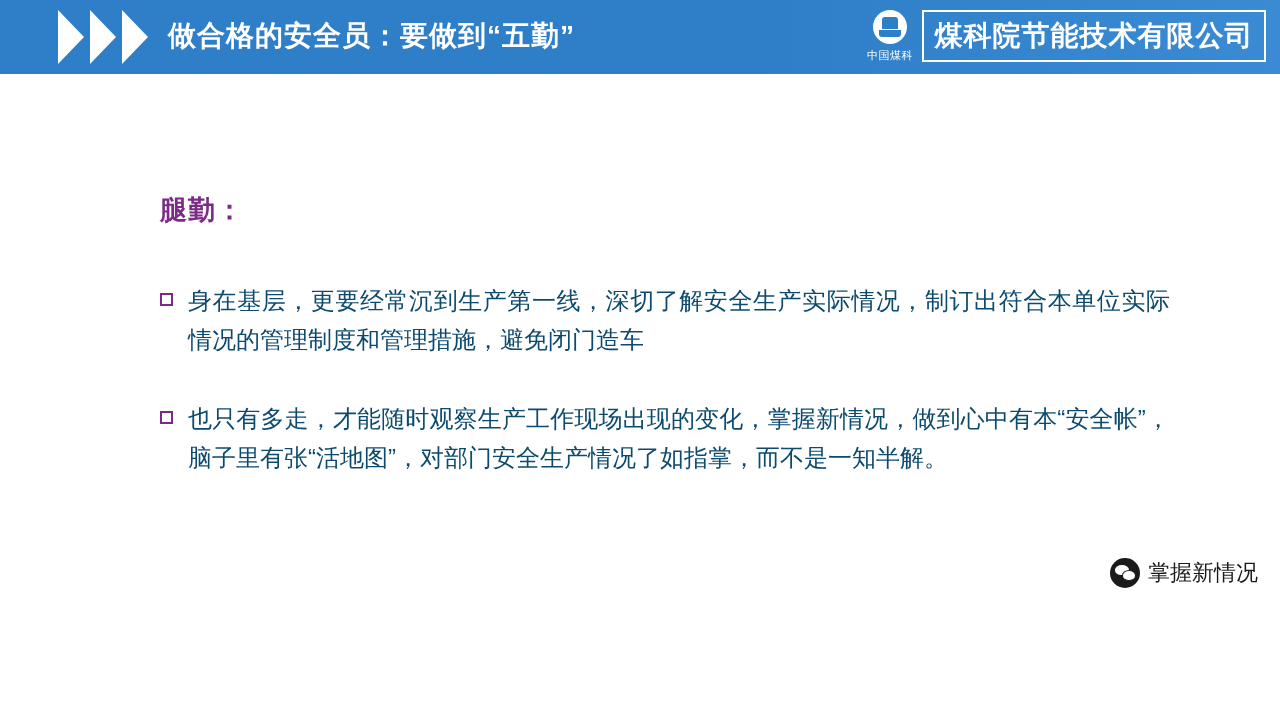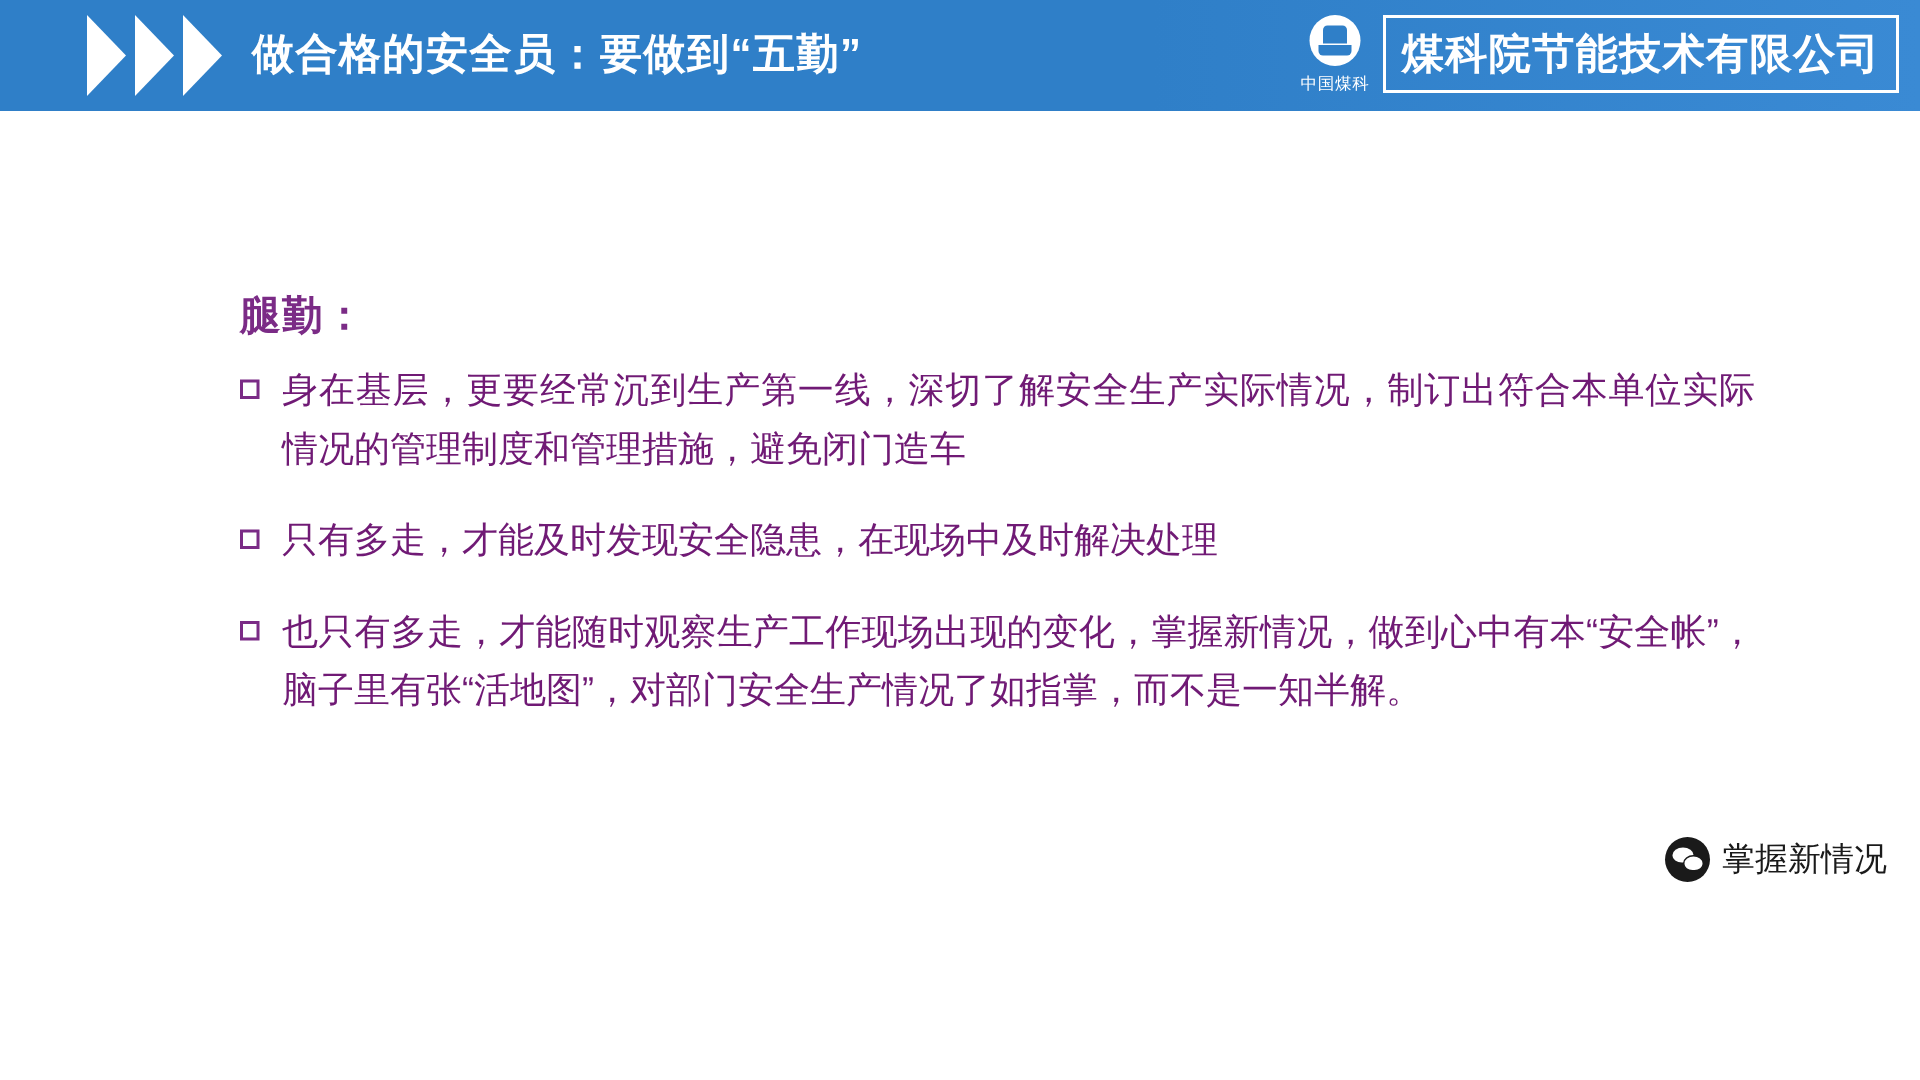--- a/index.html
+++ b/index.html
@@ -145,24 +145,25 @@
   .bullets {
     position: absolute;
     left: 160px;
     top: 168px;
     width: 1010px;
   }
   .bullet {
     position: relative;
     padding-left: 28px;
     margin-bottom: 22px;
-    color: #701a75;
+    color: #0c4a6e;
     font-size: 24px;
     line-height: 1.62;
     text-align: justify;
+    margin-top: 40px;
   }
   .bullet .marker {
     position: absolute;
     left: 0px;
     top: 11px;
     width: 13px;
     height: 13px;
     border: 2.5px solid #7b2b86;
     box-sizing: border-box;
   }
@@ -237,24 +238,20 @@
 
   <div class="section-heading">腿勤：</div>
 
   <div class="bullets">
 
     <div class="bullet">
       <span class="marker"></span>
       <span class="btext">身在基层，更要经常沉到生产第一线，深切了解安全生产实际情况，制订出符合本单位实际情况的管理制度和管理措施，避免闭门造车</span>
     </div>
 
-    <div class="bullet">
-      <span class="marker"></span>
-      <span class="btext">只有多走，才能及时发现安全隐患，在现场中及时解决处理</span>
-    </div>
 
     <div class="bullet">
       <span class="marker"></span>
       <span class="btext">也只有多走，才能随时观察生产工作现场出现的变化，掌握新情况，做到心中有本“安全帐”，脑子里有张“活地图”，对部门安全生产情况了如指掌，而不是一知半解。</span>
     </div>
 
   </div>
 
   <div class="footer-wm">
     <span class="wechat-icon"></span>

